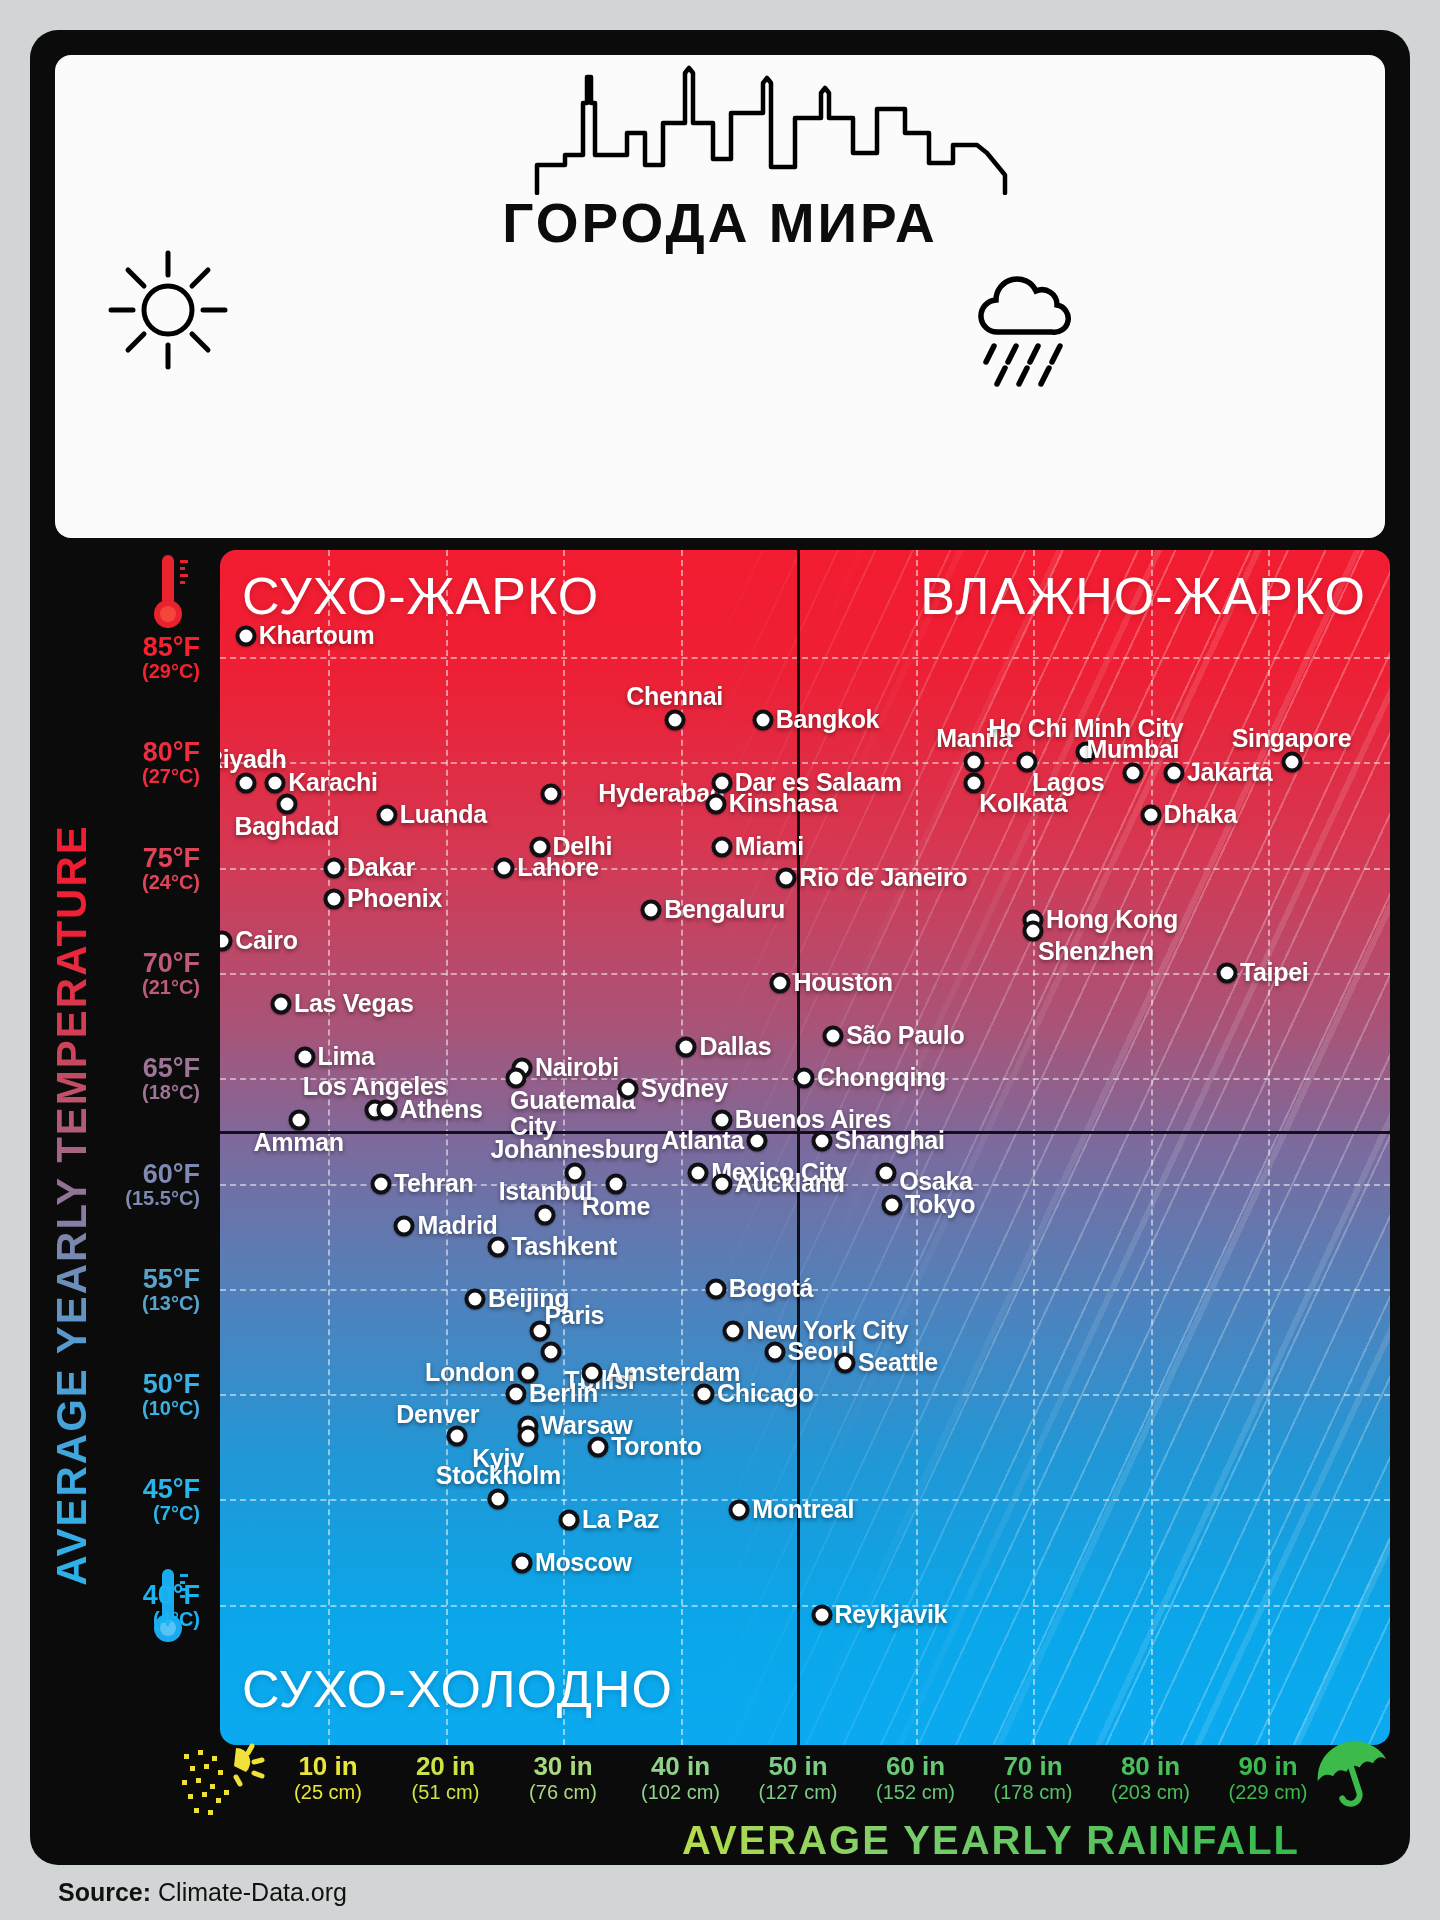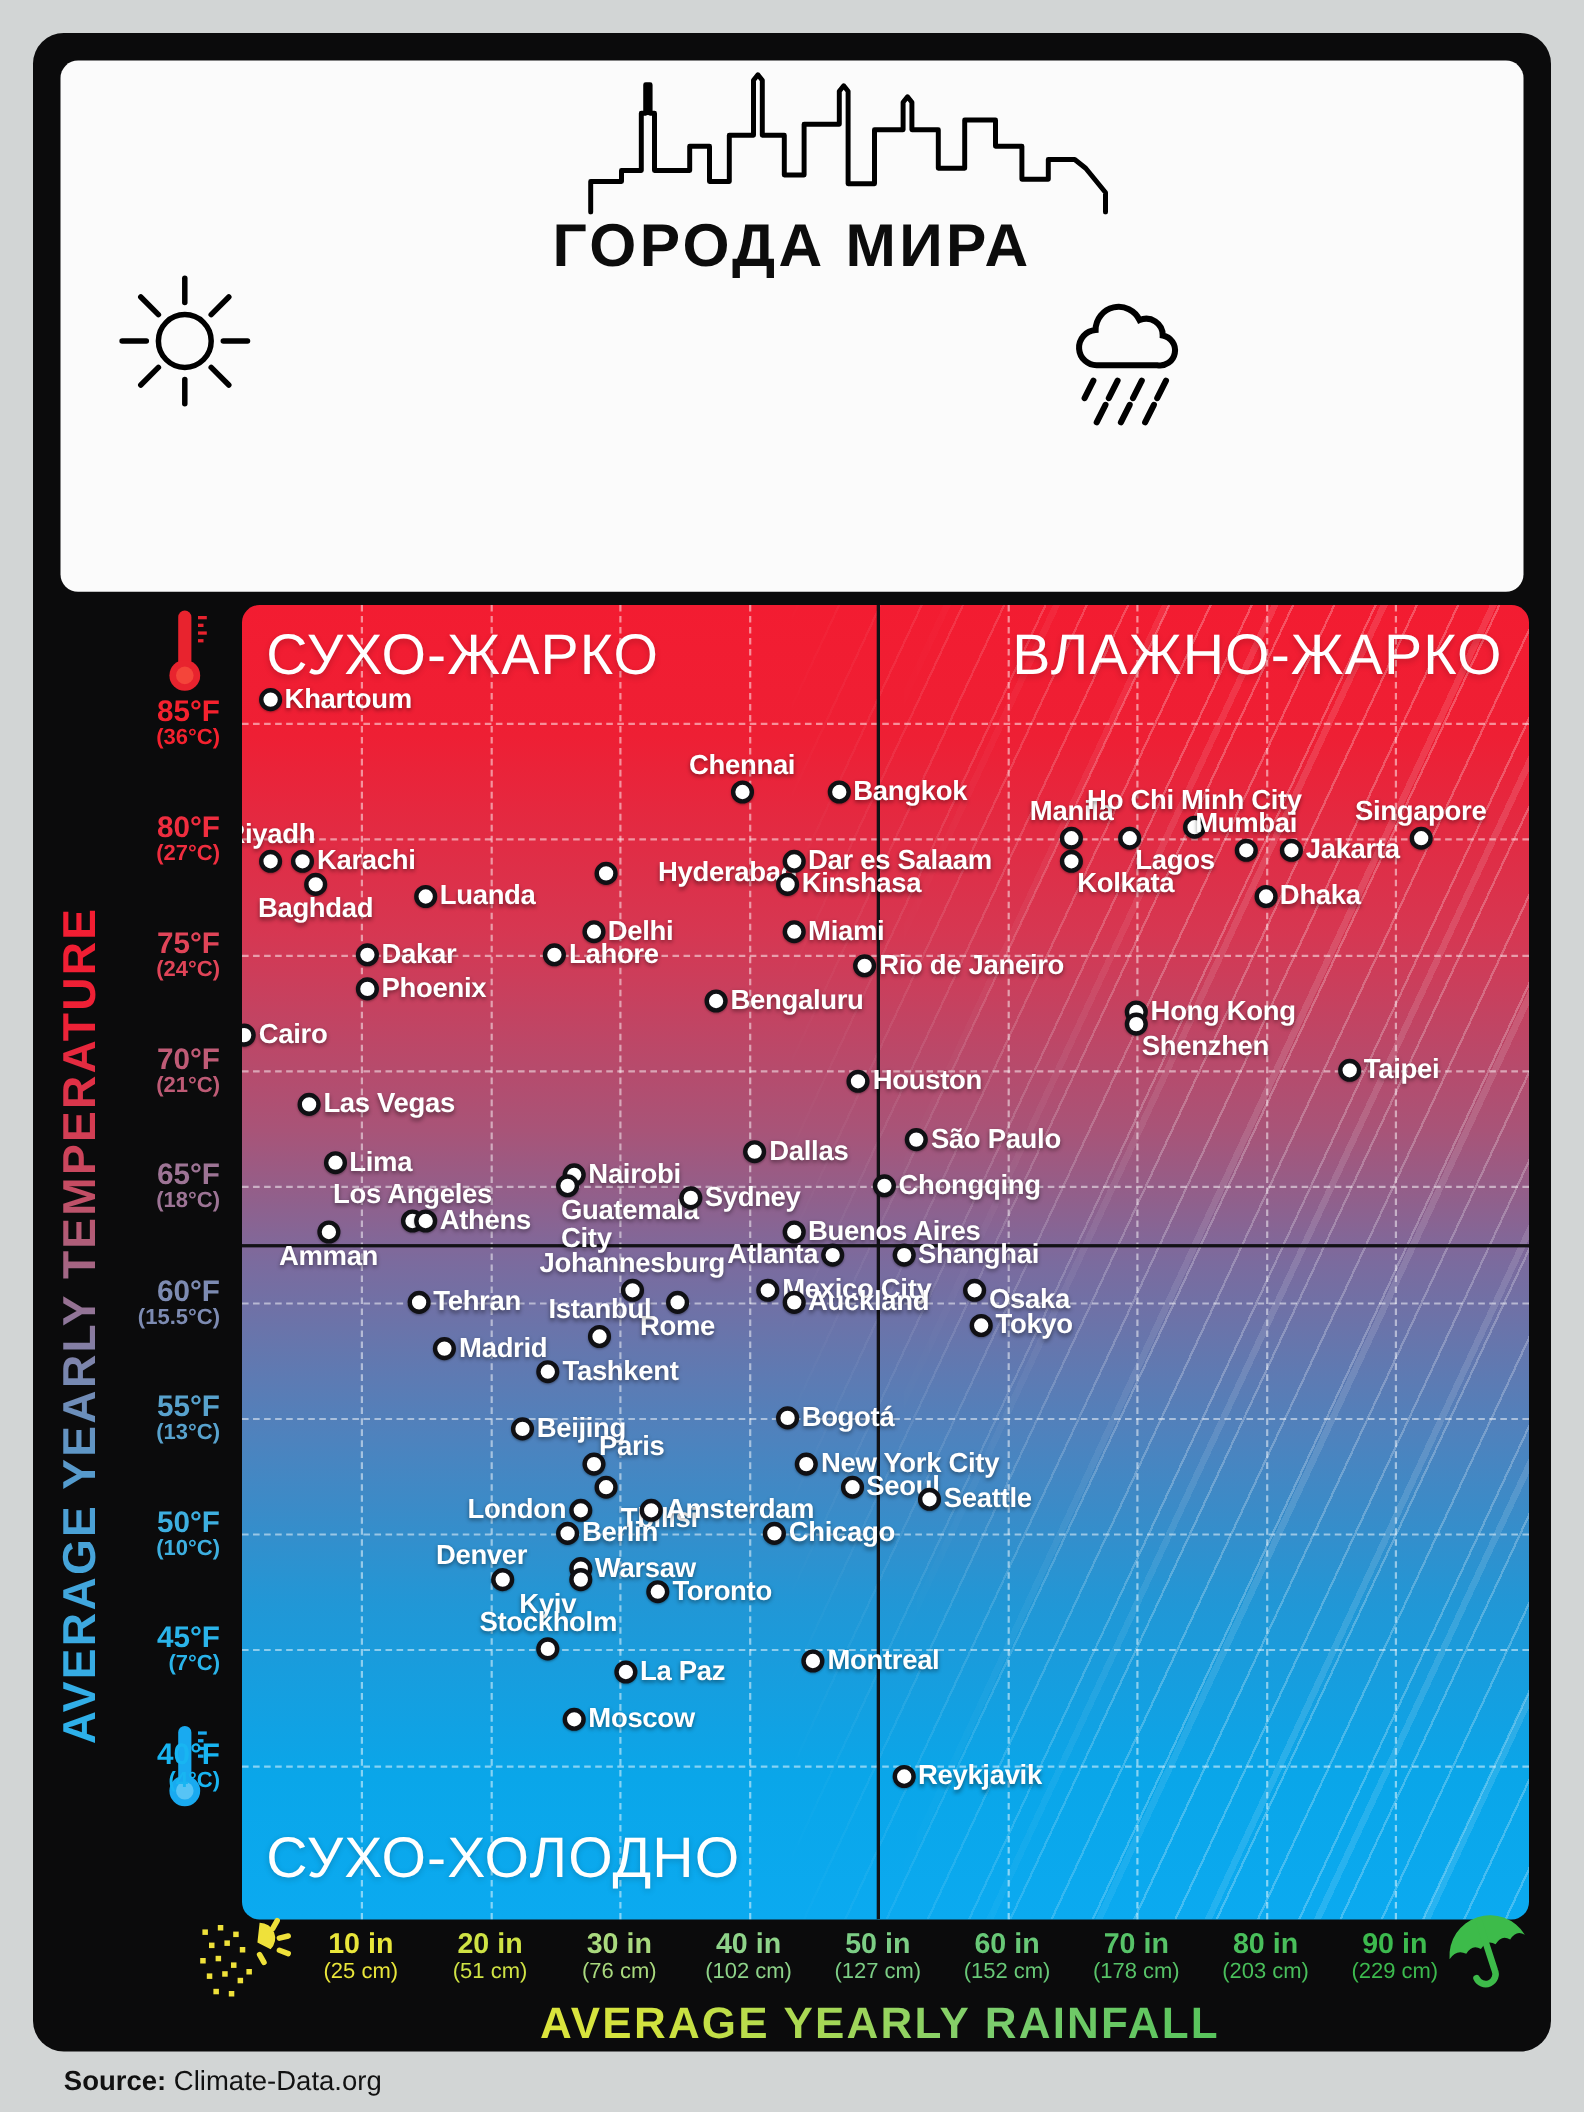--- a/index.html
+++ b/index.html
@@ -92,21 +92,21 @@
   .xtick .in{font-size:26px;display:block;}
   .xtick .cm{font-size:20px;display:block;font-weight:400;}
   .yaxis-title{
     position:absolute;left:78px;top:1205px;width:780px;height:60px;
     transform:translate(-50%,-50%) rotate(-90deg);text-align:center;white-space:nowrap;
     font-size:42px;font-weight:700;letter-spacing:2px;
     background:linear-gradient(90deg,#2ab2ec 0%,#4f9fd3 30%,#7b86ae 45%,#c24f66 65%,#ee2136 85%,#f31c31 100%);
     -webkit-background-clip:text;background-clip:text;color:transparent;
   }
   .xaxis-title{
-    position:absolute;left:300px;top:1818px;width:1000px;text-align:center;
+    position:absolute;left:300px;top:1818px;width:1000px;text-align:right;
     font-size:40px;font-weight:700;letter-spacing:2px;
     background:linear-gradient(90deg,#f2e738 0%,#cfe23f 30%,#7ccd6d 60%,#35bb4c 100%);
     -webkit-background-clip:text;background-clip:text;color:transparent;
   }
   .thermo{position:absolute;width:48px;height:80px;}
   .thermo.hot{left:148px;top:552px;}
   .thermo.cold{left:148px;top:1566px;}
   .drizzle-icon{position:absolute;left:178px;top:1740px;width:90px;height:78px;}
   .umbrella-icon{position:absolute;left:1308px;top:1728px;width:88px;height:84px;}
 
@@ -353,21 +353,21 @@
         <div class="dot" style="left: 613.25px; top: 486.08px;"></div>
         <div class="city-label" style="left: 613.25px; top: 486.08px; transform: translate(13px, -50%);">São Paulo</div>
         <div class="dot" style="left: 583.875px; top: 528.2px;"></div>
         <div class="city-label" style="left: 583.875px; top: 528.2px; transform: translate(13px, -50%);">Chongqing</div>
       </div>
   </div>
 
   <div id="yticks">
       <div class="ytick" style="top: 657px; color: rgb(245, 33, 46);">
         <span class="f">85°F</span>
-        <span class="c">(36°C)</span>
+        <span class="c">(29°C)</span>
       </div>
       <div class="ytick" style="top: 762.3px; color: rgb(239, 45, 63);">
         <span class="f">80°F</span>
         <span class="c">(27°C)</span>
       </div>
       <div class="ytick" style="top: 867.6px; color: rgb(224, 68, 88);">
         <span class="f">75°F</span>
         <span class="c">(24°C)</span>
       </div>
       <div class="ytick" style="top: 972.9px; color: rgb(191, 91, 118);">

